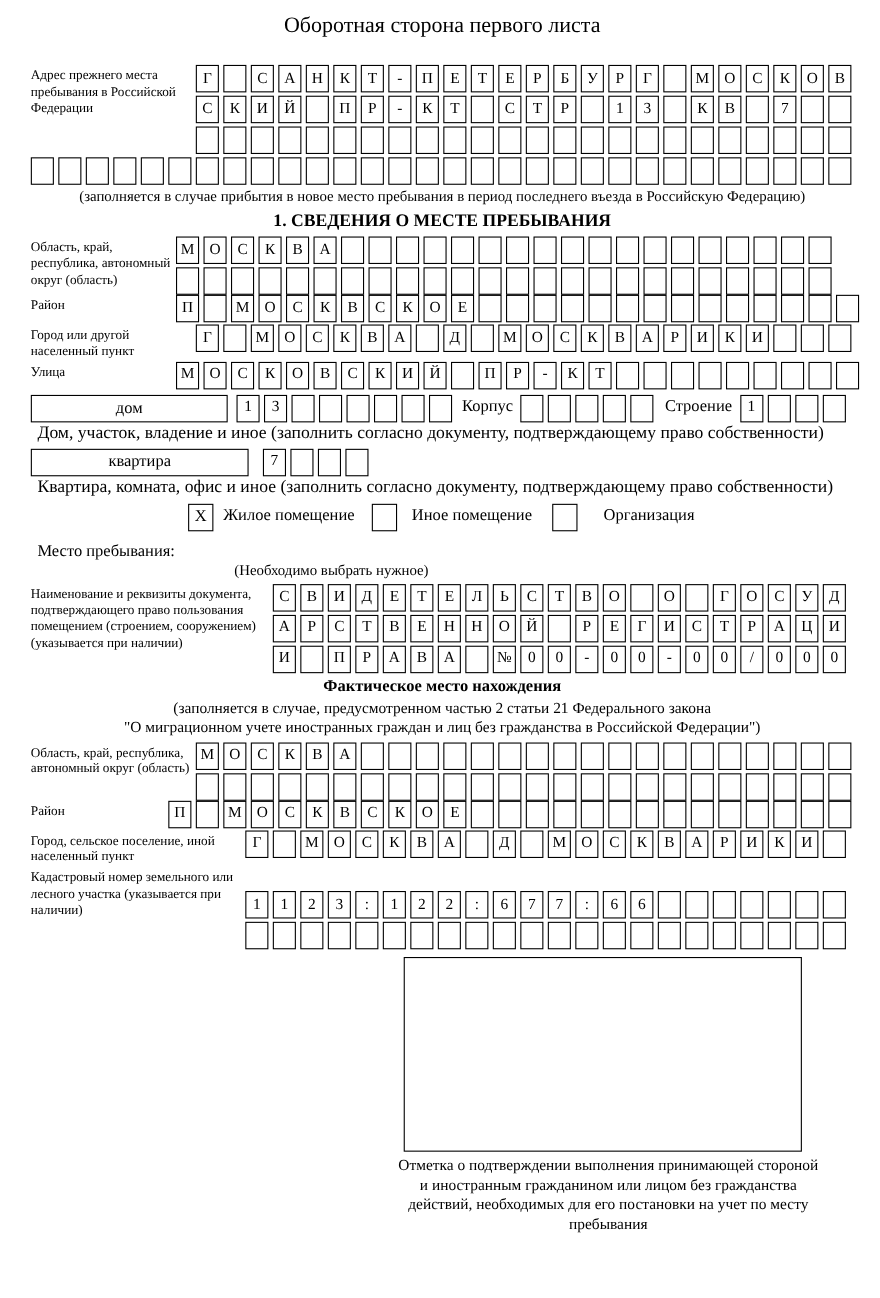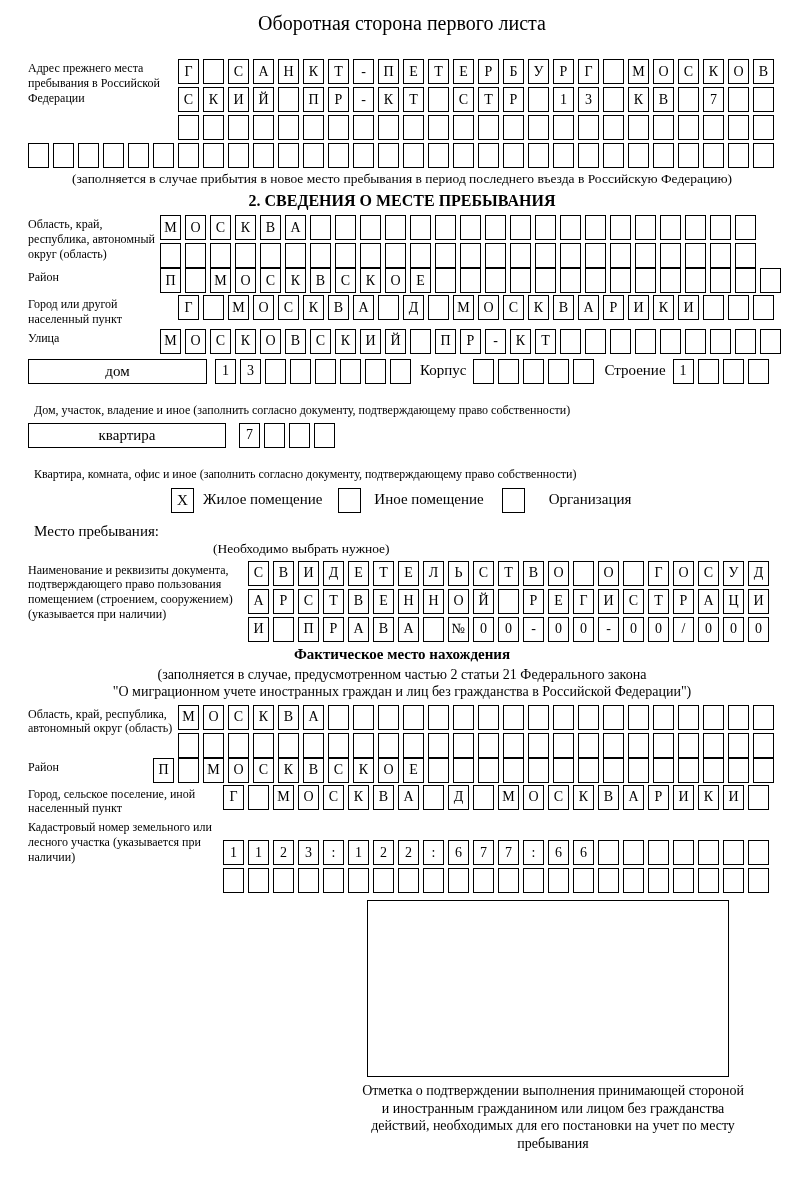--- a/index.html
+++ b/index.html
@@ -34,21 +34,21 @@
   .sub-note { text-align: center; font-size: 14px; line-height: 1.25; }
 
   .m4 { margin-top: 4px; } .m2 { margin-top: 2px; }
 
   .houserow { display: flex; align-items: flex-start; margin-top: 5px; }
   .typebox {
     flex: none; height: 25px; border: 1.5px solid #000;
     display: flex; align-items: center; justify-content: center; font-size: 15px;
   }
   .inline-lbl { flex: none; font-size: 15px; padding-top: 3px; }
-  .caption { font-size: 12px; margin-top: 19px; margin-left: 6px; }
+  .caption { font-size: 16px; margin-top: 1px; margin-left: 6px; }
 
   .stayrow { display: flex; align-items: flex-start; margin-top: 6px; }
   .checkbox {
     flex: none; width: 23px; height: 25px; border: 1.5px solid #000;
     display: flex; align-items: center; justify-content: center; font-size: 15px;
   }
   .staynote { font-size: 13.5px; margin-left: 185px; margin-top: 1px; }
 
   .stamp-box {
     margin-left: 339px; margin-top: 7px;
@@ -177,21 +177,21 @@
       <span class="cell"></span>
       <span class="cell"></span>
       <span class="cell"></span>
       <span class="cell"></span>
       <span class="cell"></span>
       <span class="cell"></span>
       <span class="cell"></span>
     </div>
   <div class="note-center">(заполняется в случае прибытия в новое место пребывания в период последнего въезда в Российскую Федерацию)</div>
 
-  <div class="sec-title">2. СВЕДЕНИЯ О МЕСТЕ ПРЕБЫВАНИЯ</div>
+  <div class="sec-title">1. СВЕДЕНИЯ О МЕСТЕ ПРЕБЫВАНИЯ</div>
 
   <div class="field m4">
     <div class="flabel w132">Область, край, республика, автономный округ (область)</div>
     <div class="rows">
       <div class="cellrow">
           <span class="cell">М</span>
           <span class="cell">О</span>
           <span class="cell">С</span>
           <span class="cell">К</span>
           <span class="cell">В</span>

